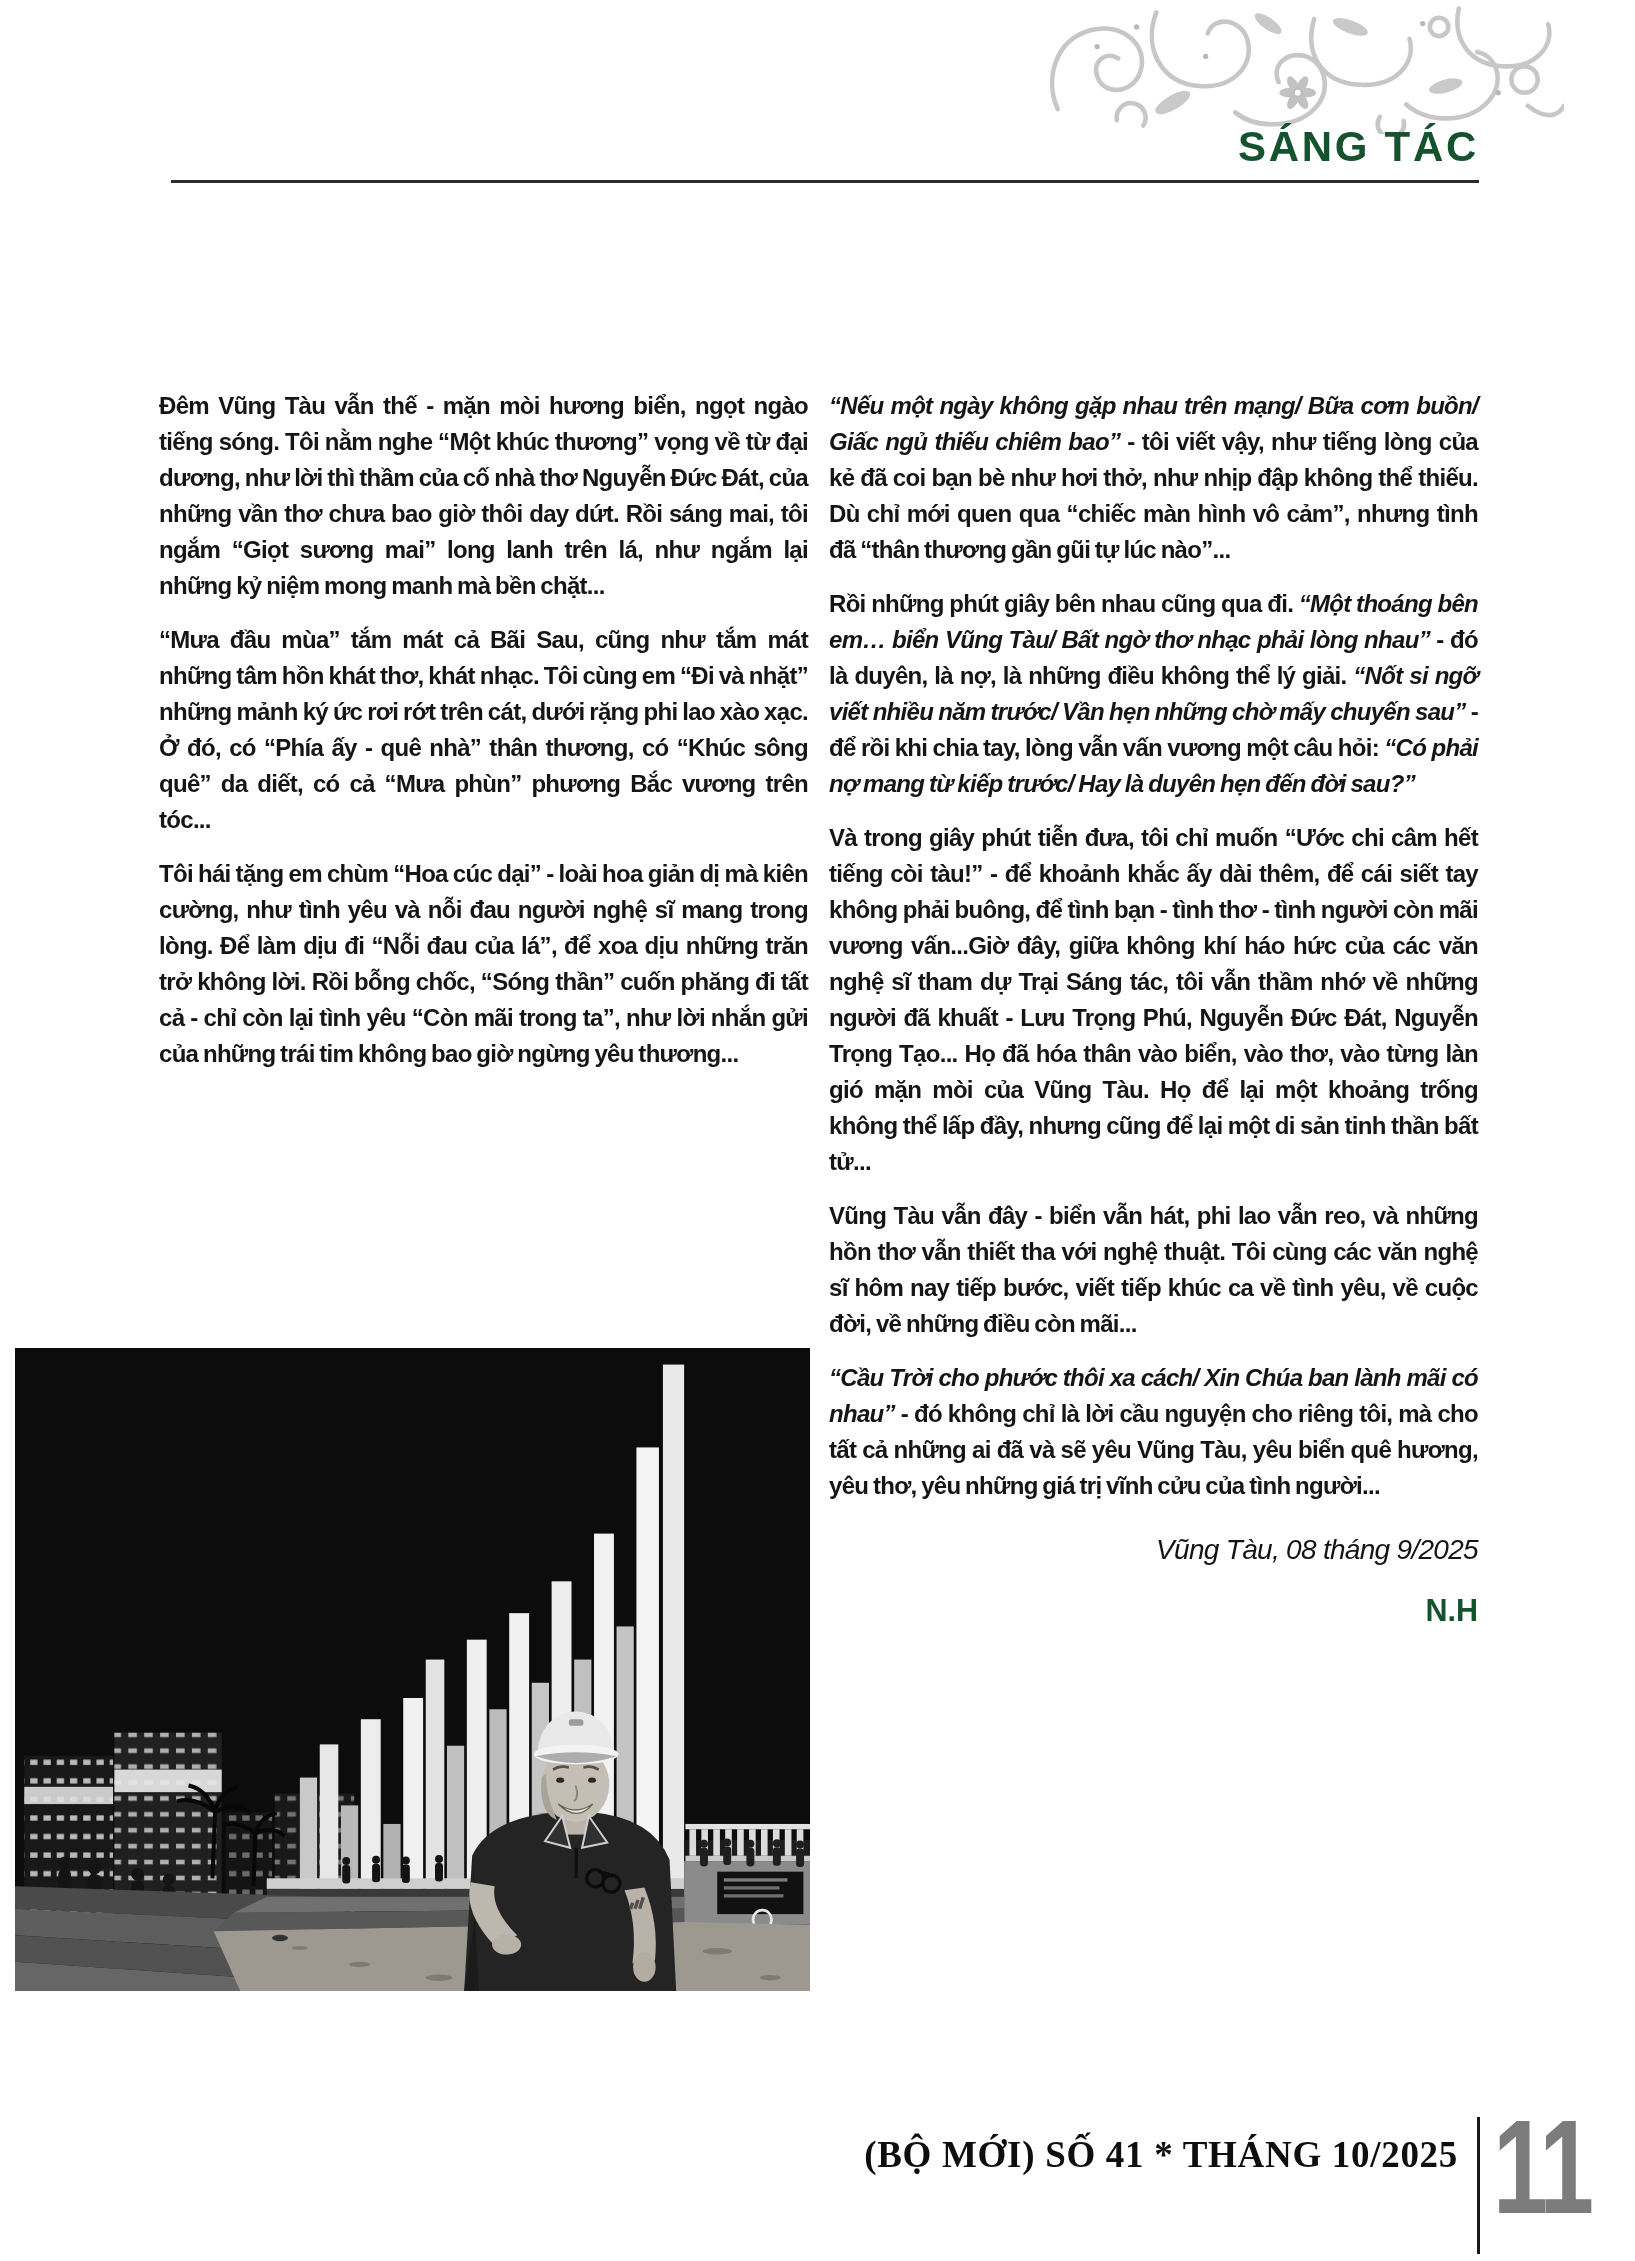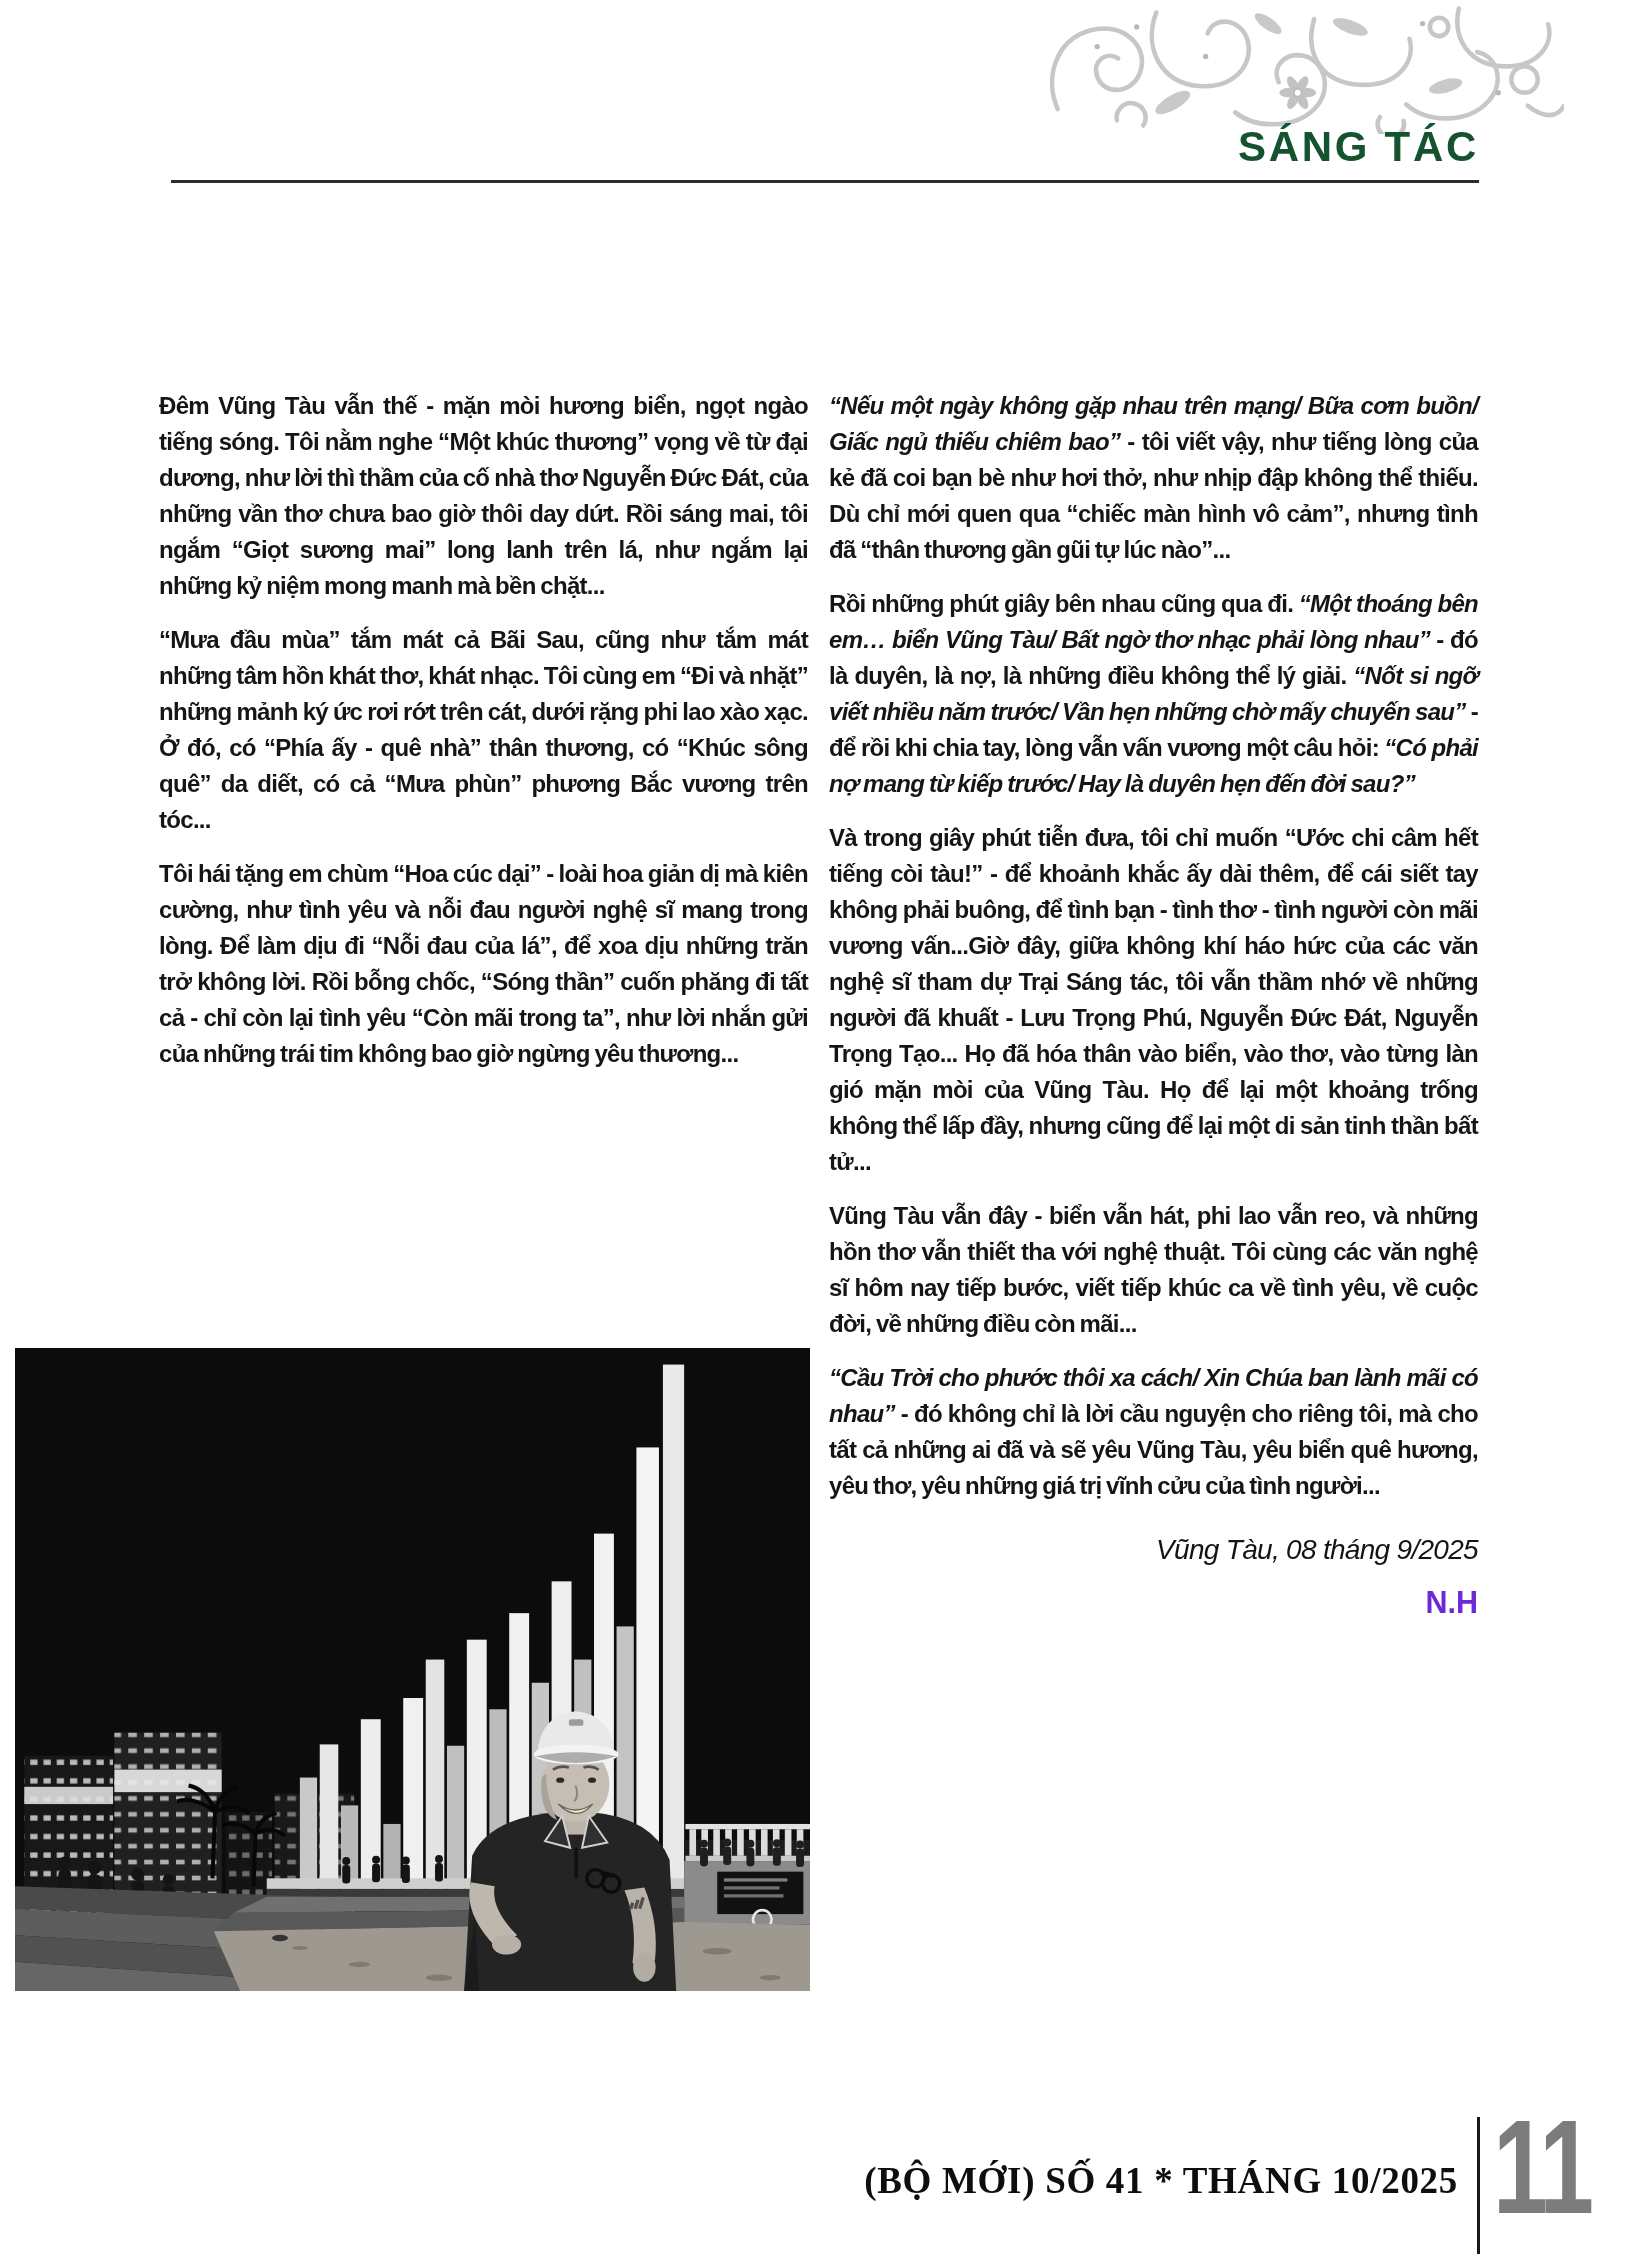--- a/index.html
+++ b/index.html
@@ -27,39 +27,39 @@
     hyphens:none;
   }
   .col p{margin:0 0 18px 0;}
   .it{font-style:italic;}
 
   .dateline{
     margin-top:29px;text-align:right;font-size:28px;line-height:33px;
     font-style:italic;font-weight:400;letter-spacing:-0.7px;color:#141414;
   }
   .initials{
-    margin-top:20px;text-align:right;font-size:30.5px;line-height:33px;
-    font-weight:bold;color:#6d28d9;
+    margin-top:28px;text-align:right;font-size:30.5px;line-height:33px;
+    font-weight:bold;color:#14532d;
   }
 
   .photo{
     position:absolute;left:14.6px;top:1348px;width:795px;height:643px;
     background:#0d0d0d;overflow:hidden;
   }
   .photo svg{display:block;width:100%;height:100%;}
 
   .caption{
     position:absolute;left:159px;top:2017px;width:649px;text-align:center;
     font-size:26.5px;font-style:italic;letter-spacing:-0.7px;color:#1a1a1a;
   }
 
   .footer-issue{
     position:absolute;top:2133px;right:178px;
     font-family:"Liberation Serif",serif;font-weight:bold;
-    font-size:37px;color:#0e0e0e;letter-spacing:0.7px;white-space:nowrap;margin-top:26px;
+    font-size:37px;color:#0e0e0e;letter-spacing:0.7px;white-space:nowrap;
   }
   .footer-divider{position:absolute;left:1477px;top:2117px;width:2.7px;height:137px;background:#181818;}
   .page-number{
     position:absolute;left:1493px;top:2104px;
     font-size:133px;line-height:126px;font-weight:bold;color:#7c7c7c;
     transform:scaleX(0.74);transform-origin:left top;letter-spacing:-4px;
   }
 </style>
 </head>
 <body>

